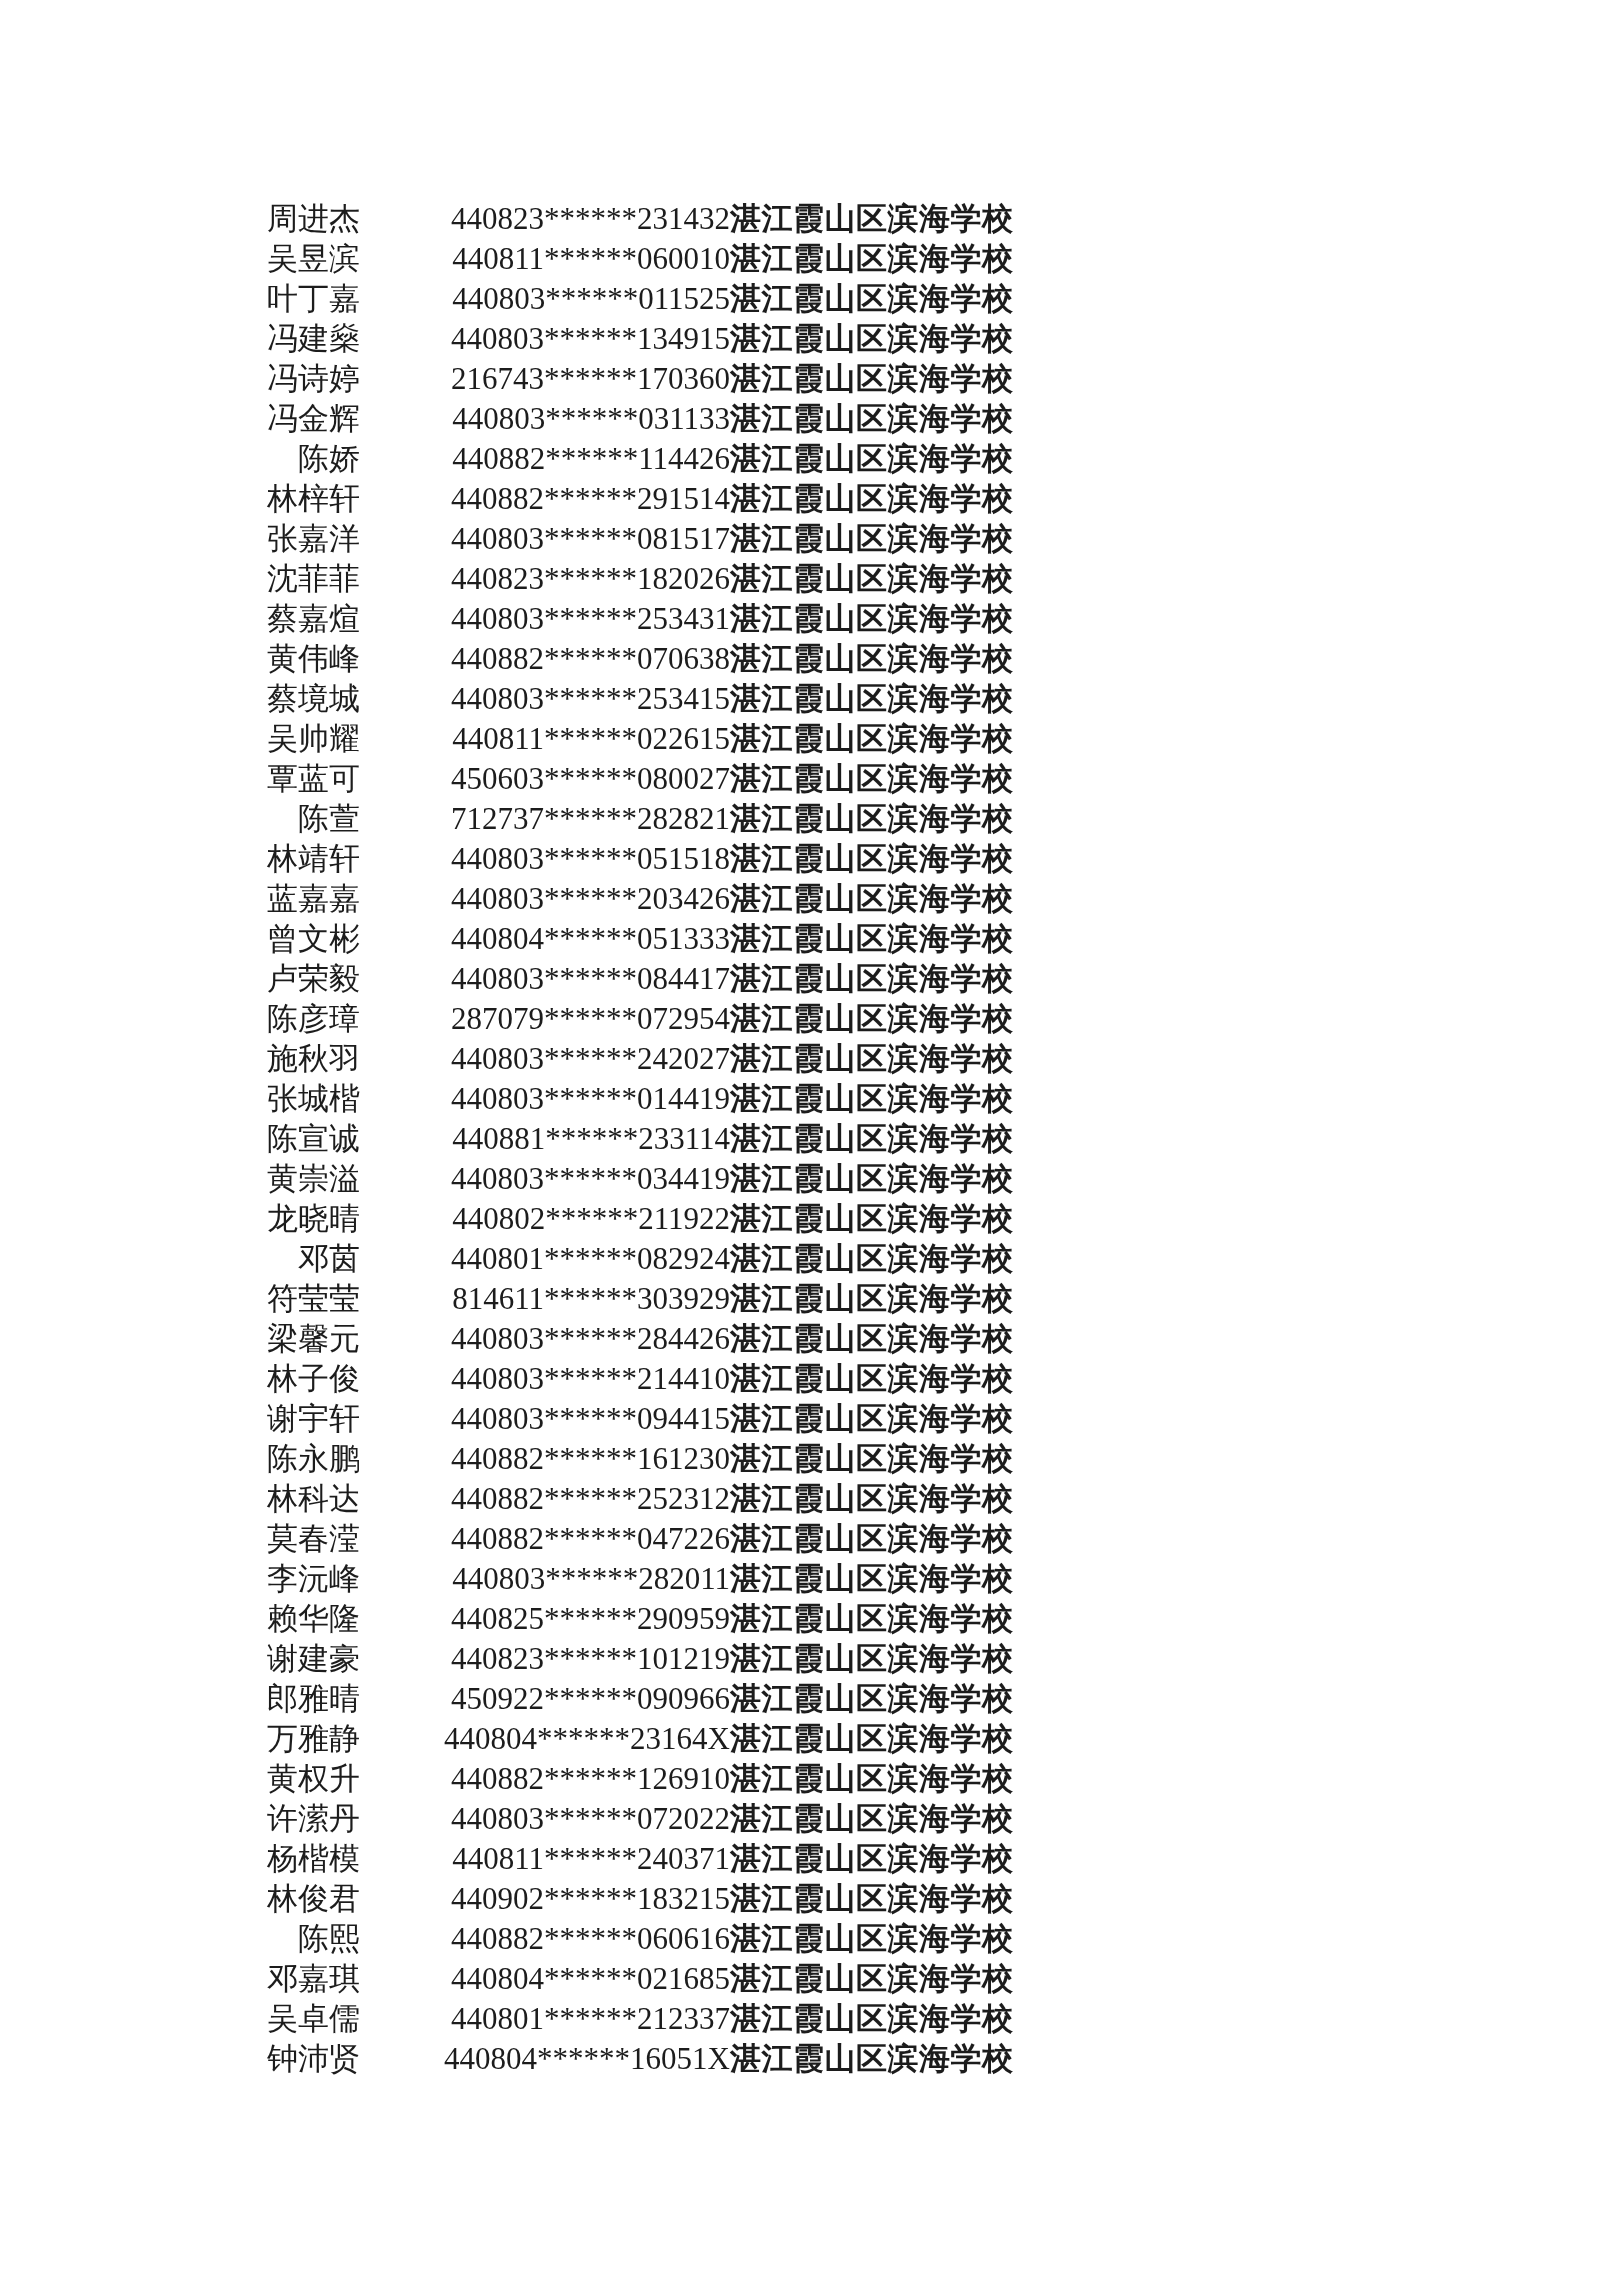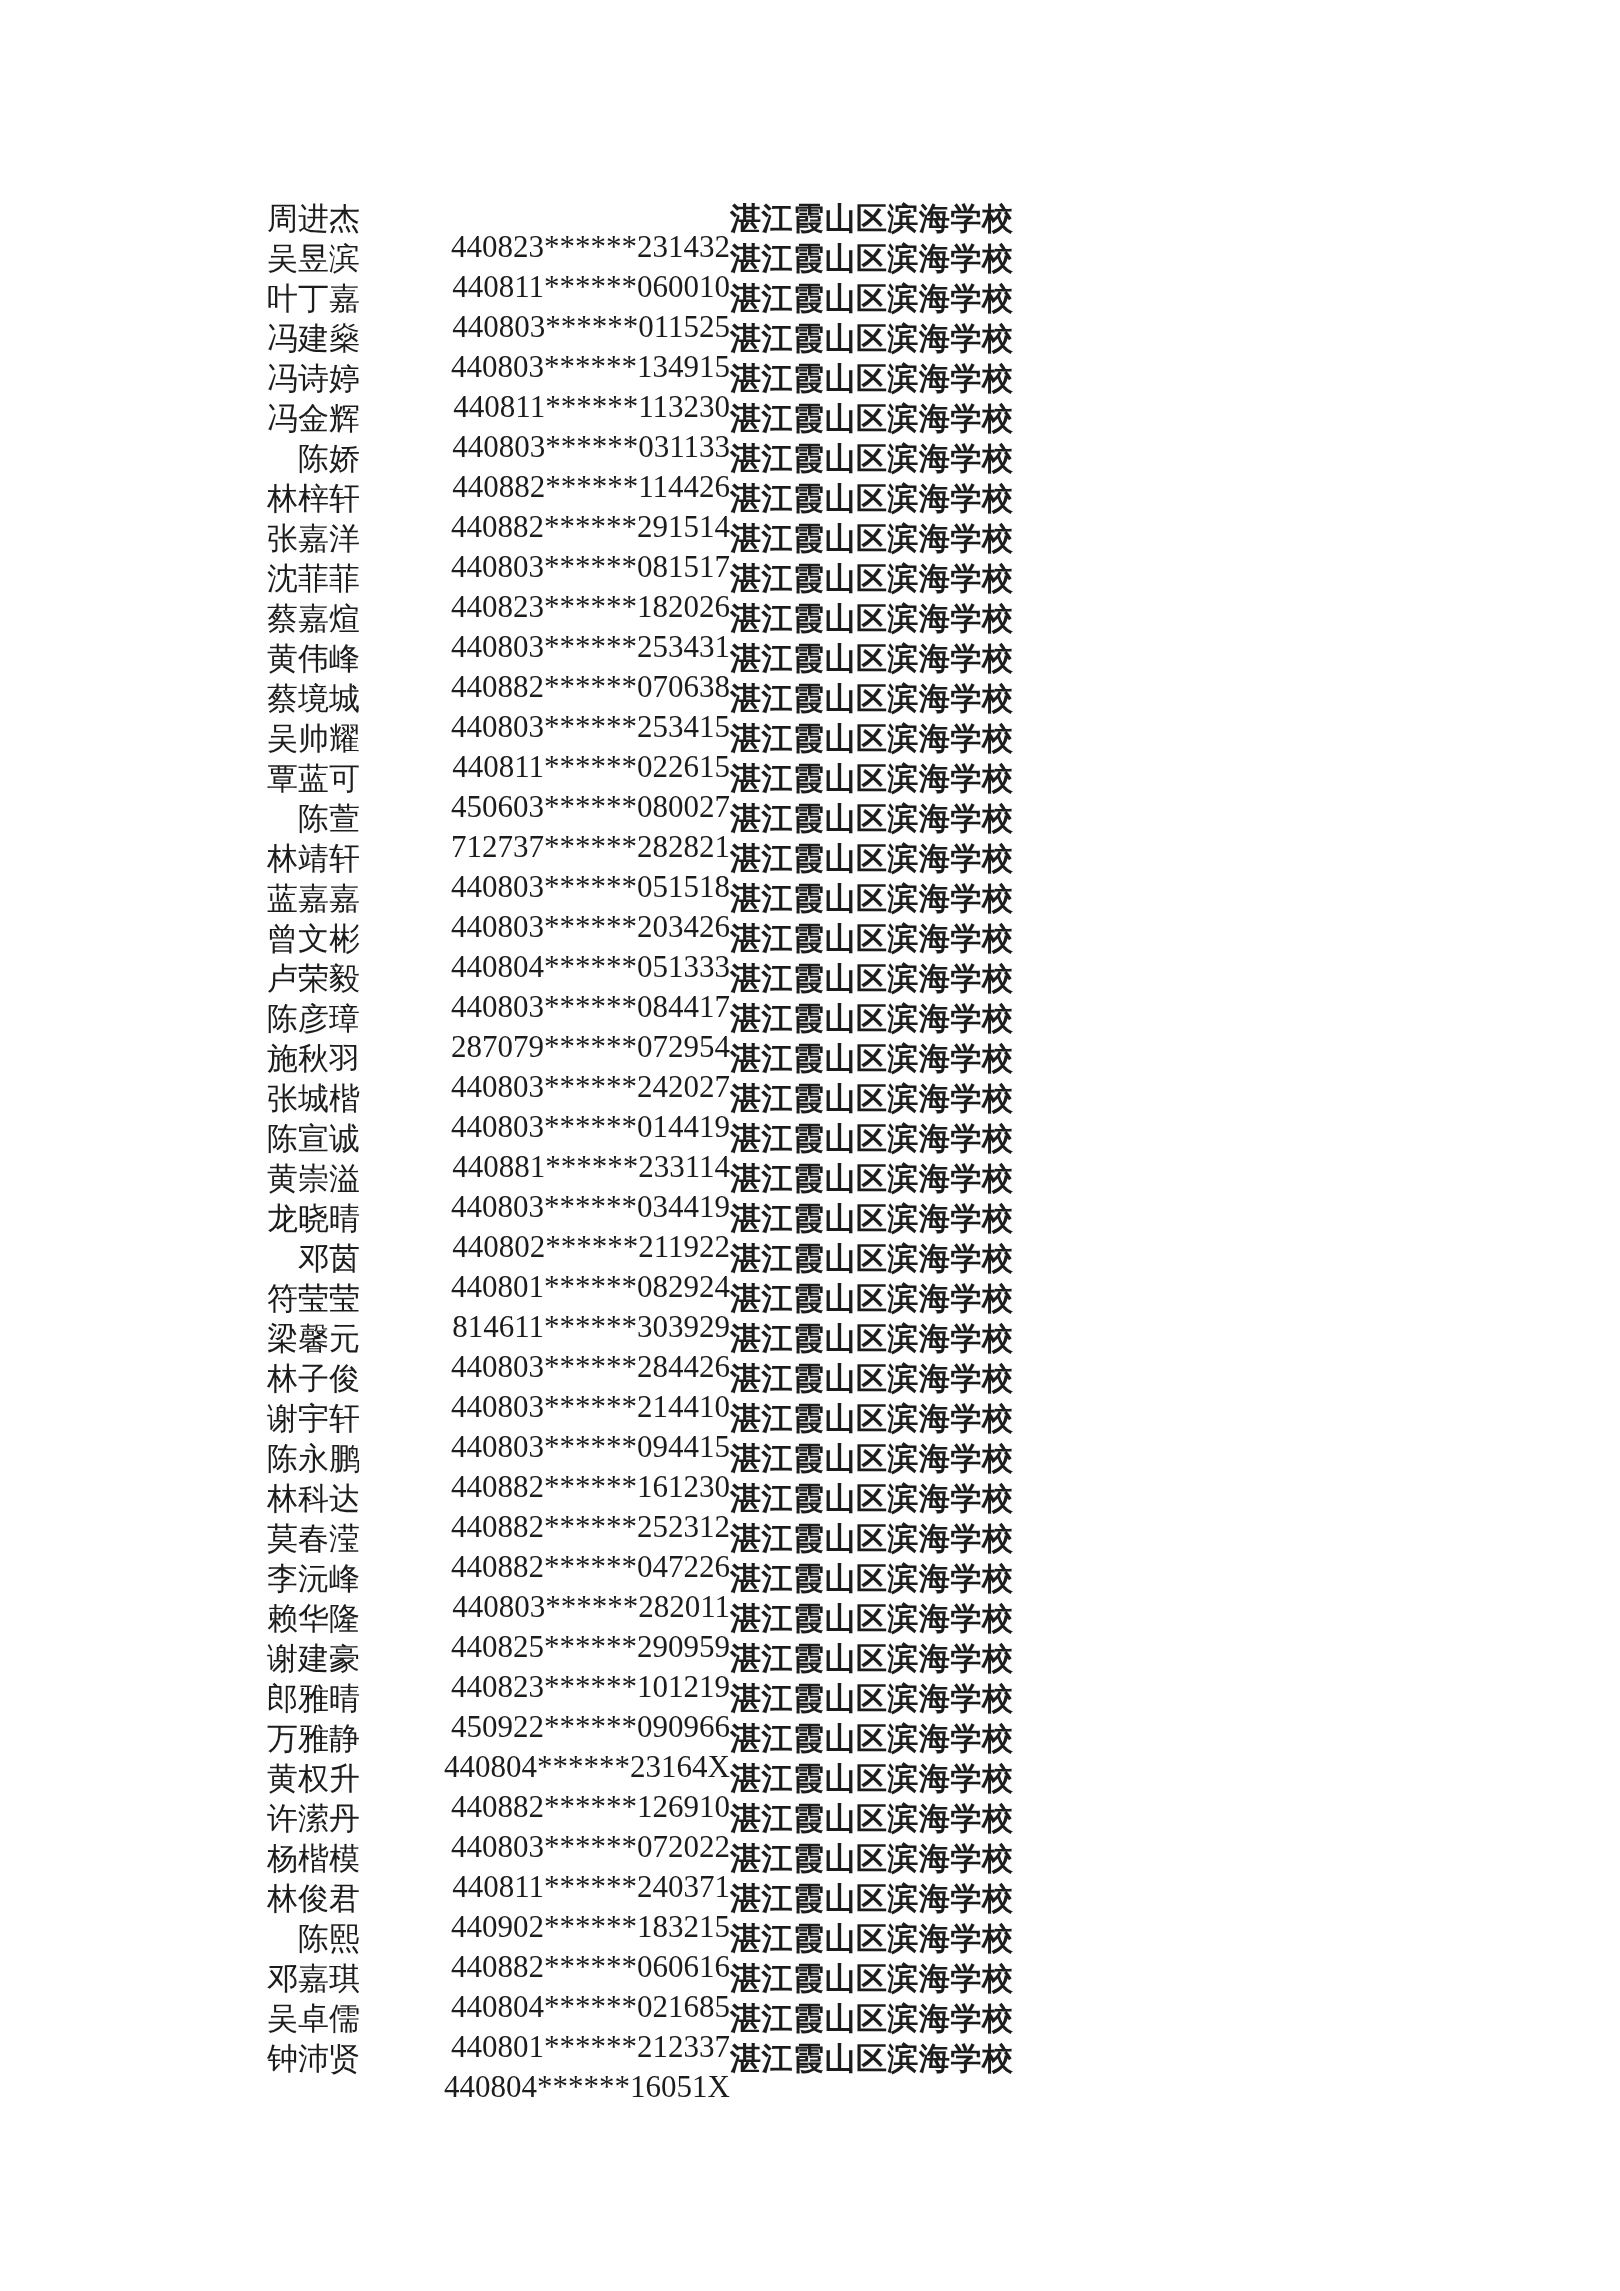--- a/index.html
+++ b/index.html
@@ -34,21 +34,20 @@
     white-space: nowrap;
   }
   .col-name {
     width: 213px;
     flex: 0 0 213px;
   }
   .col-id {
     width: 370px;
     flex: 0 0 370px;
     font-variant-numeric: lining-nums;
-    margin-top: 28px;
   }
   .col-school {
     flex: 0 0 auto;
     letter-spacing: 0.5px;
     font-weight: bold;
   }
 </style>
 </head>
 <body>
 
@@ -73,21 +72,21 @@
   </div>
 
   <div class="row">
     <span class="col-name">冯建燊</span>
     <span class="col-id">440803******134915</span>
     <span class="col-school">湛江霞山区滨海学校</span>
   </div>
 
   <div class="row">
     <span class="col-name">冯诗婷</span>
-    <span class="col-id">440811******113230</span>
+    <span class="col-id">216743******170360</span>
     <span class="col-school">湛江霞山区滨海学校</span>
   </div>
 
   <div class="row">
     <span class="col-name">冯金辉</span>
     <span class="col-id">440803******031133</span>
     <span class="col-school">湛江霞山区滨海学校</span>
   </div>
 
   <div class="row">

